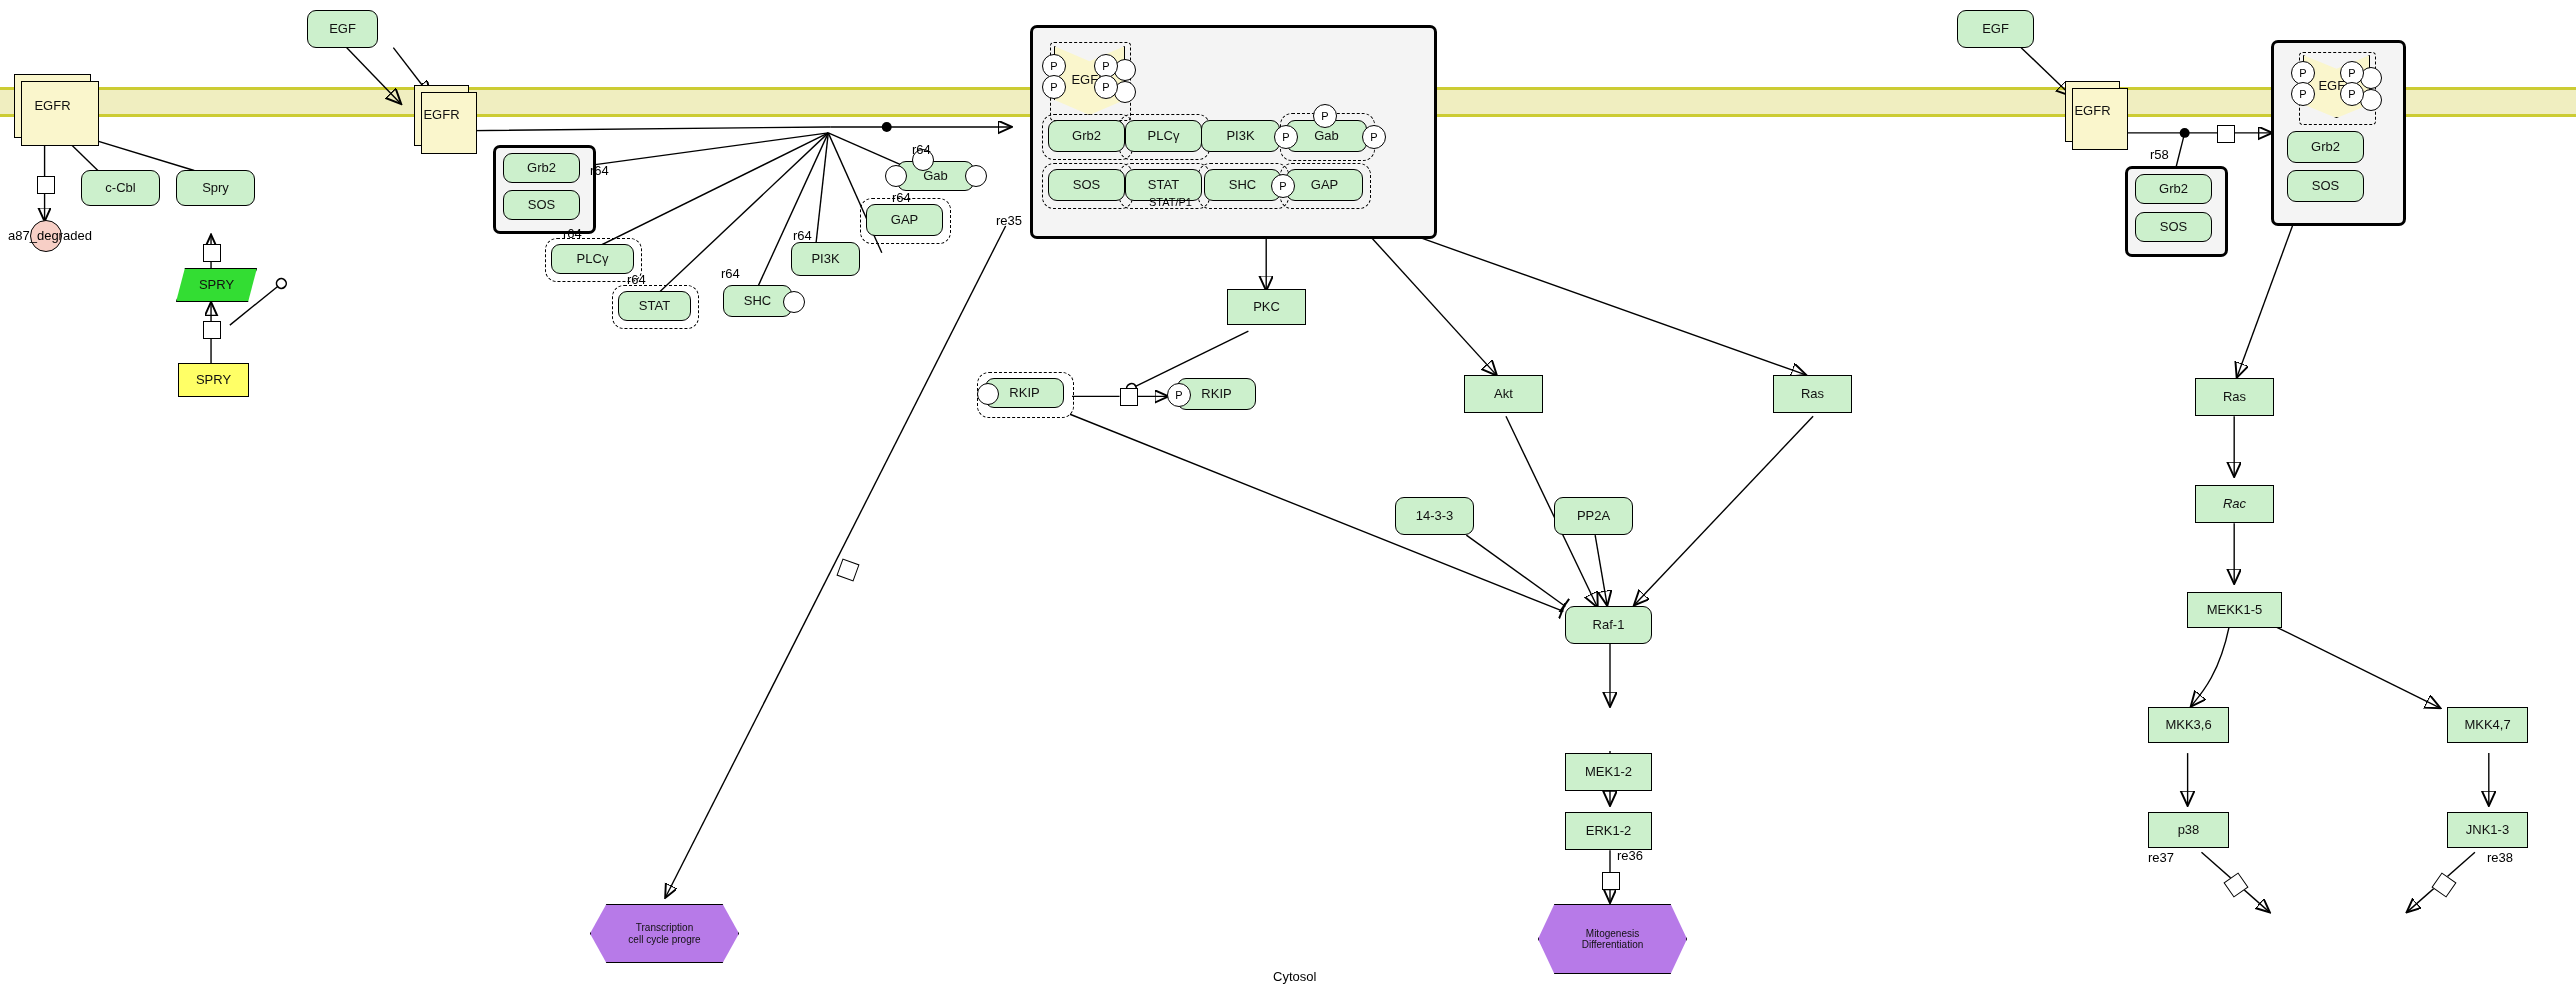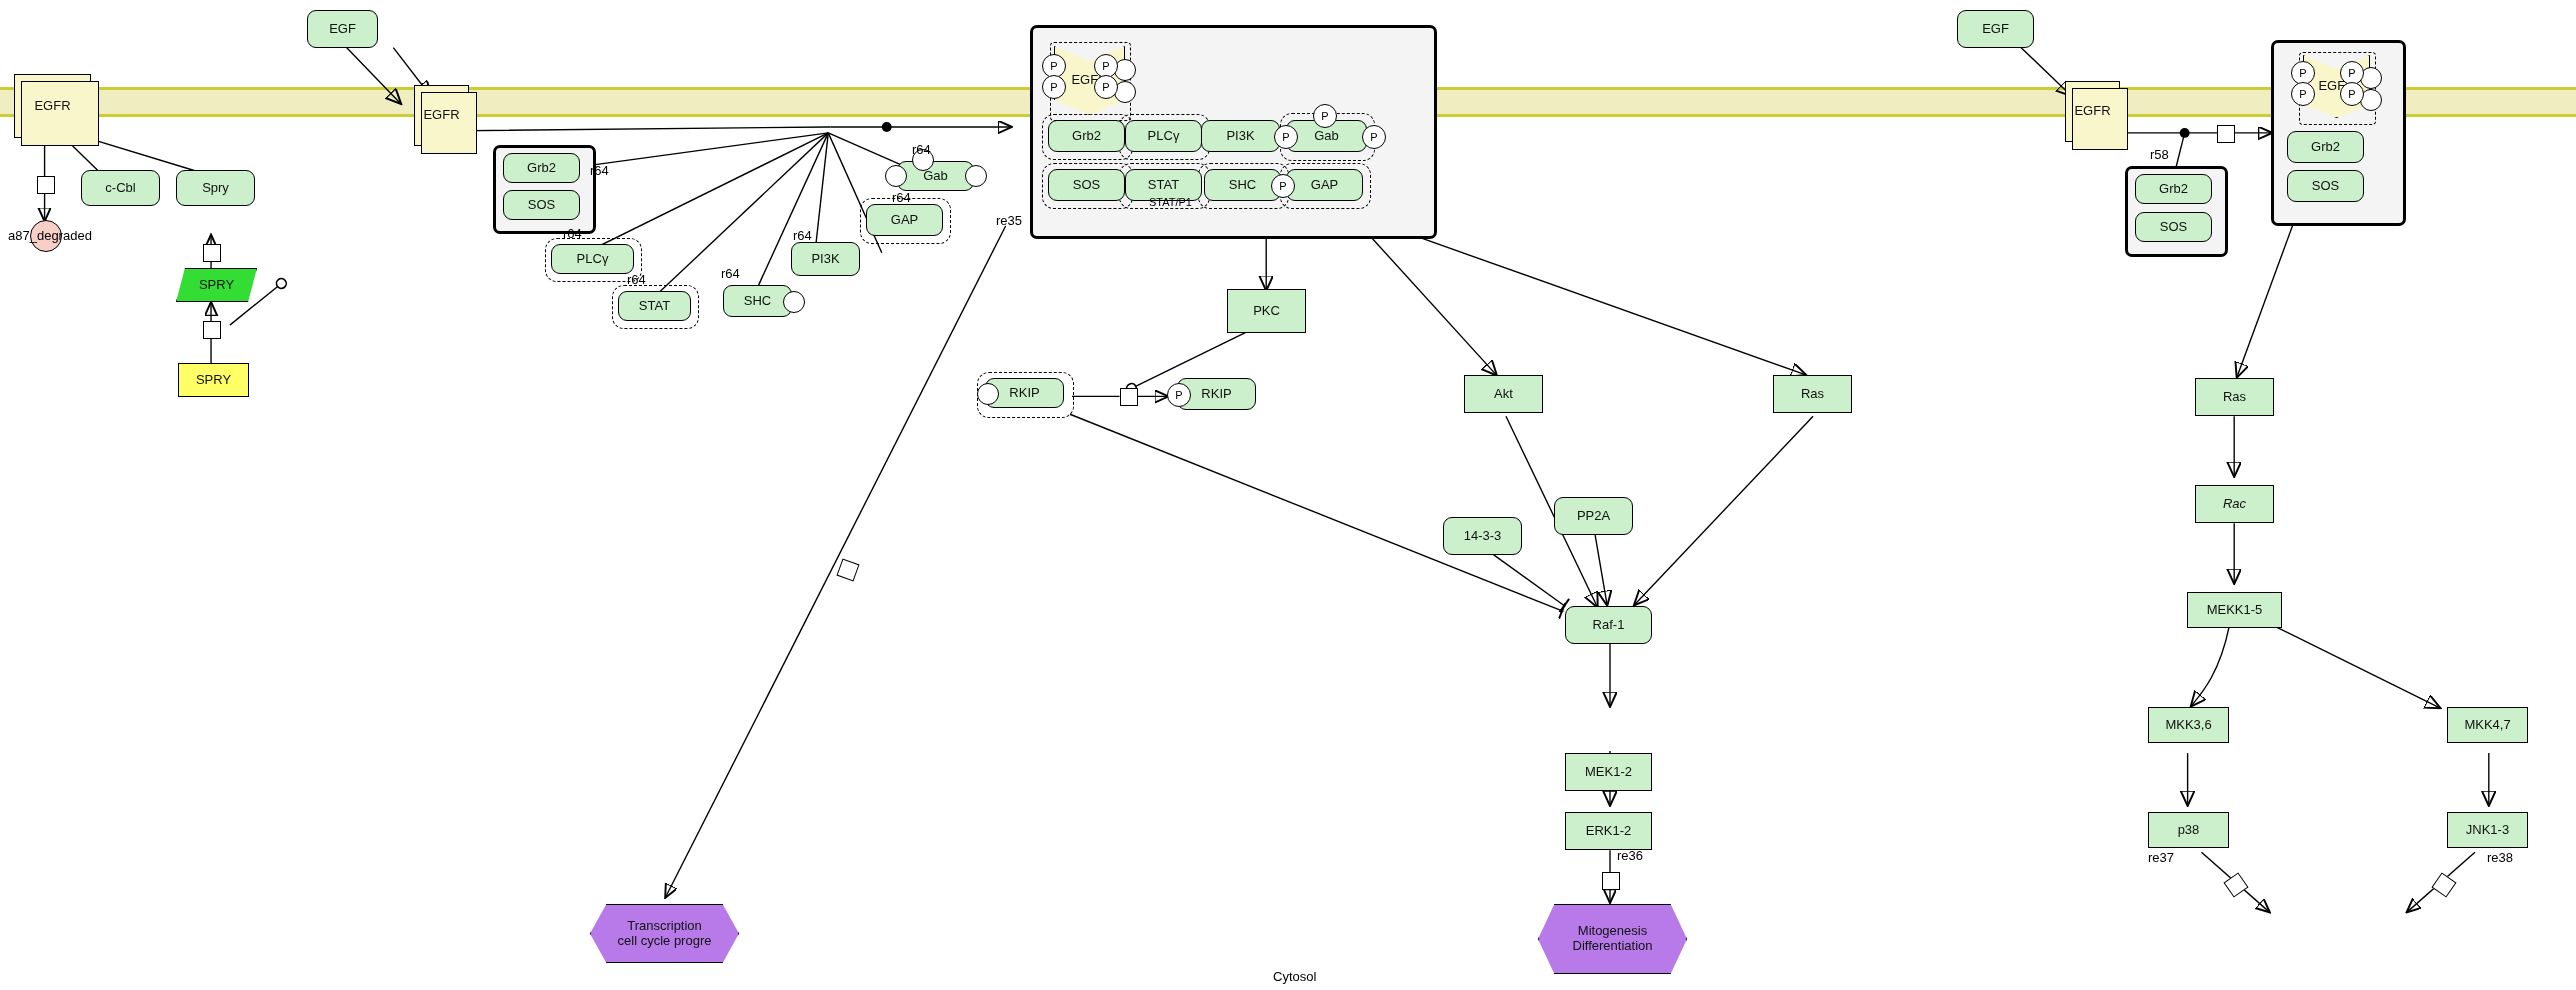--- a/index.html
+++ b/index.html
@@ -24,21 +24,21 @@
   .receptor:before{content:"";position:absolute;left:6px;top:6px;right:-9px;bottom:-9px;
         background:#faf6cc;border:1.4px solid #000;z-index:-1;}
   
   .para{background:#33dd33;border:1.4px solid #000;
         clip-path:polygon(11% 0,100% 0,89% 100%,0 100%);}
   
   .yellowbox{background:#ffff66;border:1.4px solid #000;border-radius:0;}
   
   .hex{background:#b77ae8;border:1.4px solid #000;
        clip-path:polygon(11% 0,89% 0,100% 50%,89% 100%,11% 100%,0 50%);
-       flex-direction:column;font-size:13px;}
+       flex-direction:column;font-size:10px;}
   
   .complex{position:absolute;background:#f4f4f4;border:3px solid #000;border-radius:7px;z-index:3;}
   
   .multimer{position:absolute;border:1.6px dashed #000;border-radius:12px;z-index:4;}
   
   .sink{position:absolute;width:30px;height:30px;border-radius:50%;
         background:#f7cfc6;border:1.4px solid #000;z-index:6;}
   
   .proc{position:absolute;width:16px;height:16px;background:#fff;border:1.4px solid #000;z-index:7;}
   
@@ -246,36 +246,36 @@
   <div class="node macro" style="left:1125px;top:169px;width:77px;height:32px;">STAT</div>
   <div class="lbl" style="left:1149px;top:196px;font-size:11px;">STAT/P1</div>
 
   <div class="multimer" style="left:1198px;top:163px;width:89px;height:44px;"></div>
   <div class="node macro" style="left:1204px;top:169px;width:77px;height:32px;">SHC</div>
   <div class="pcirc" style="left:1271px;top:174px;">P</div>
 
   <div class="multimer" style="left:1280px;top:163px;width:89px;height:44px;"></div>
   <div class="node macro" style="left:1286px;top:169px;width:77px;height:32px;">GAP</div>
 
-  <div class="node sq" style="left:1227px;top:289px;width:79px;height:44px;">PKC</div>
+  <div class="node sq" style="left:1227px;top:289px;width:79px;height:36px;">PKC</div>
 
   <div class="multimer" style="left:977px;top:372px;width:95px;height:44px;"></div>
   <div class="node macro" style="left:985px;top:378px;width:79px;height:30px;">RKIP</div>
   <div class="ocirc" style="left:977px;top:383px;"></div>
 
   <div class="proc" style="left:1120px;top:388px;"></div>
 
   <div class="node macro" style="left:1177px;top:378px;width:79px;height:32px;">RKIP</div>
   <div class="pcirc" style="left:1167px;top:383px;">P</div>
 
   <div class="node sq" style="left:1464px;top:375px;width:79px;height:38px;">Akt</div>
 
   <div class="node sq" style="left:1773px;top:375px;width:79px;height:38px;">Ras</div>
 
-  <div class="node macro" style="left:1395px;top:517px;width:79px;height:38px;margin-left:48px;">14-3-3</div>
+  <div class="node macro" style="left:1395px;top:497px;width:79px;height:38px;">14-3-3</div>
 
   <div class="node macro" style="left:1554px;top:497px;width:79px;height:38px;">PP2A</div>
 
   <div class="node sq" style="left:1565px;top:606px;width:87px;height:38px;border-radius:9px;">Raf-1</div>
 
   <div class="node sq" style="left:1565px;top:709px;width:87px;height:38px;margin-top:44px;">MEK1-2</div>
 
   <div class="node sq" style="left:1565px;top:812px;width:87px;height:38px;">ERK1-2</div>
 
   <div class="lbl" style="left:1617px;top:848px;">re36</div>

